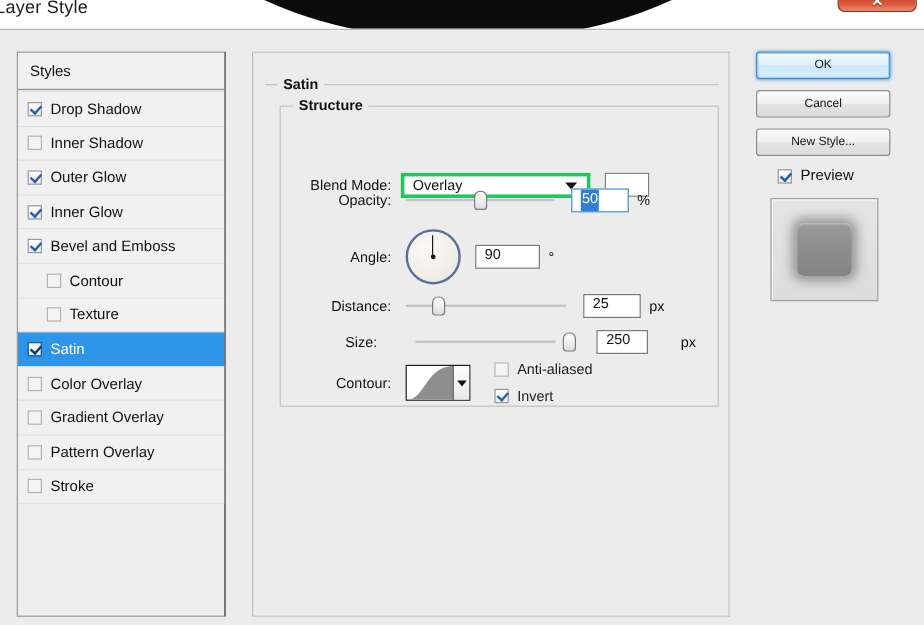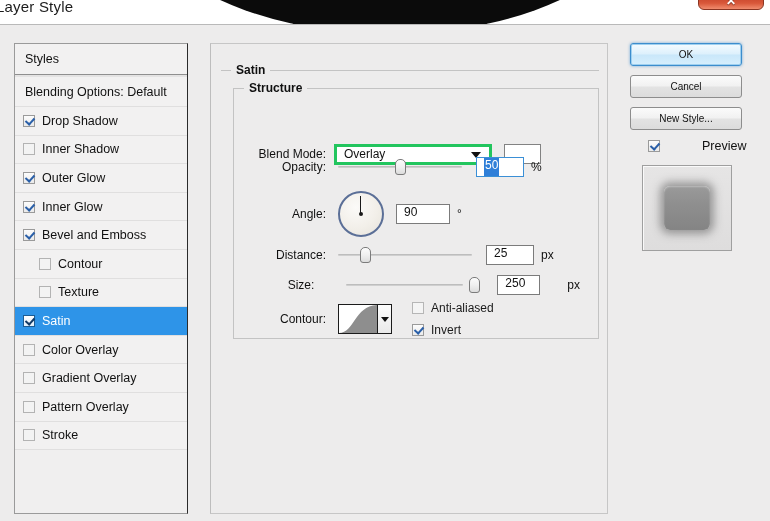--- a/index.html
+++ b/index.html
@@ -413,25 +413,24 @@
     box-sizing: border-box;
     margin-bottom: 9px;
   }
   .btn.default {
     border: 1px solid #3c8dcd;
     box-shadow: 0 0 0 1px #9fd0f0 inset, 0 0 3px rgba(60,140,205,.7);
     background: linear-gradient(to bottom, #f4fbff 0%, #ddf0fc 48%, #c9e7fa 52%, #d7effd 100%);
   }
   #preview-row {
     display: flex;
-    align-items: center;
+    align-items: flex-end;
     margin: 6px 0 0 18px;
     font-size: 12.5px;
     color: #111;
-    gap: 35px;
   }
   #preview-thumb {
     margin: 12px 0 0 12px;
     width: 90px;
     height: 86px;
     border: 1px solid #9f9f9f;
     background: linear-gradient(to bottom, #e6e5e5, #dedddd);
     box-sizing: border-box;
     display: flex;
     align-items: center;
@@ -460,23 +459,20 @@
     <div id="close-button">
       <span class="x">✕</span>
     </div>
   </div>
 
   <div id="dialog-body">
 
     <div id="styles-panel">
       <div class="styles-header">Styles</div>
       <div class="styles-sep"></div>
-      <div class="style-row blend">
-        <span class="label">Blending Options: Default</span>
-      </div>
       <div id="styles-items">
           <div class="style-row">
             <span class="cb checked"></span>
             <span class="label">Drop Shadow</span>
           </div>
           <div class="style-row">
             <span class="cb light"></span>
             <span class="label">Inner Shadow</span>
           </div>
           <div class="style-row">

